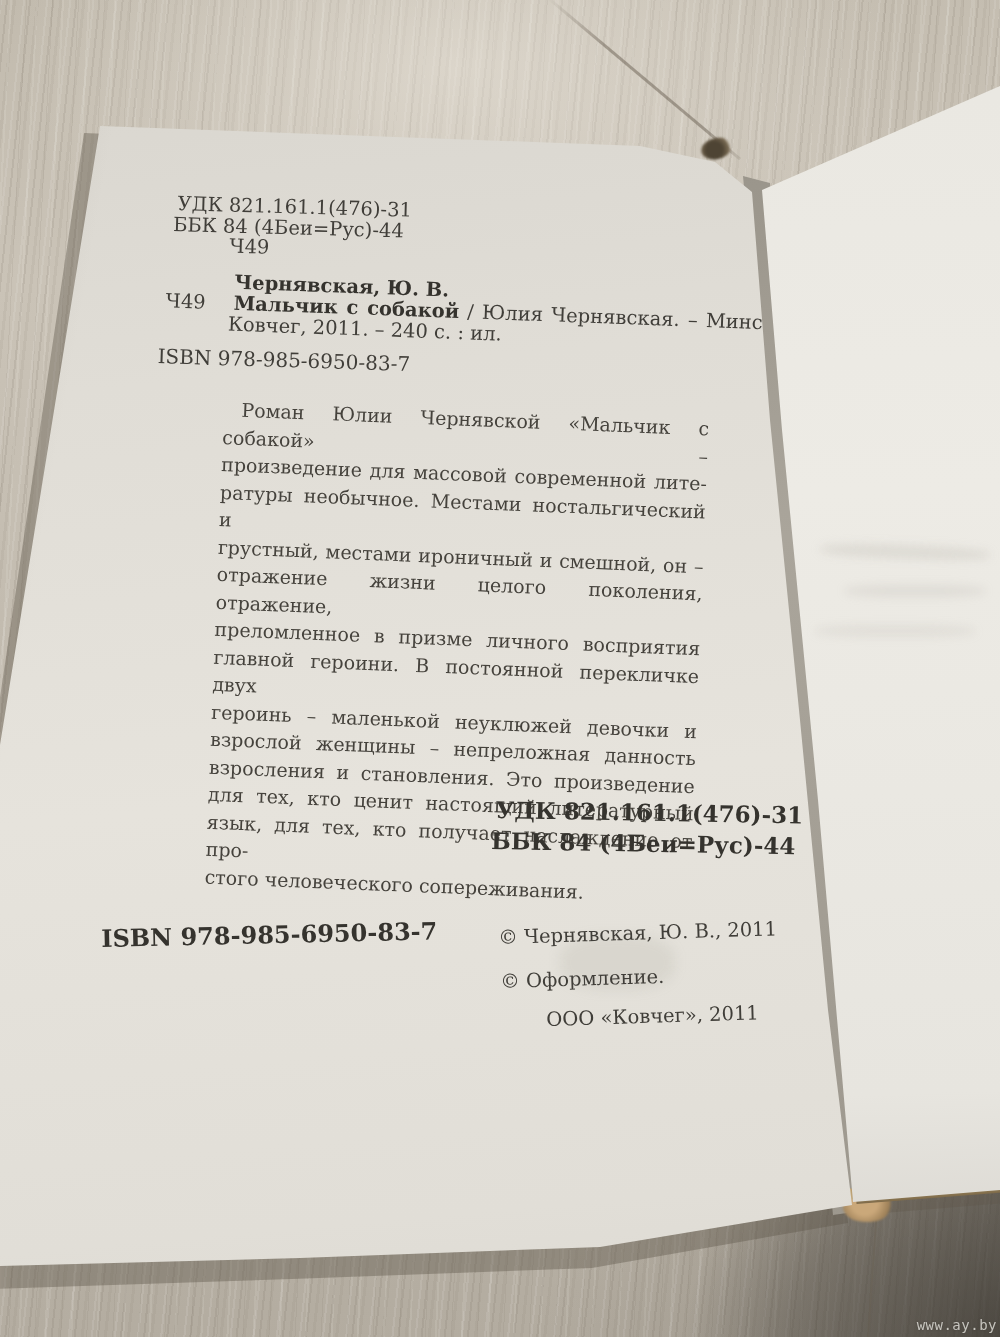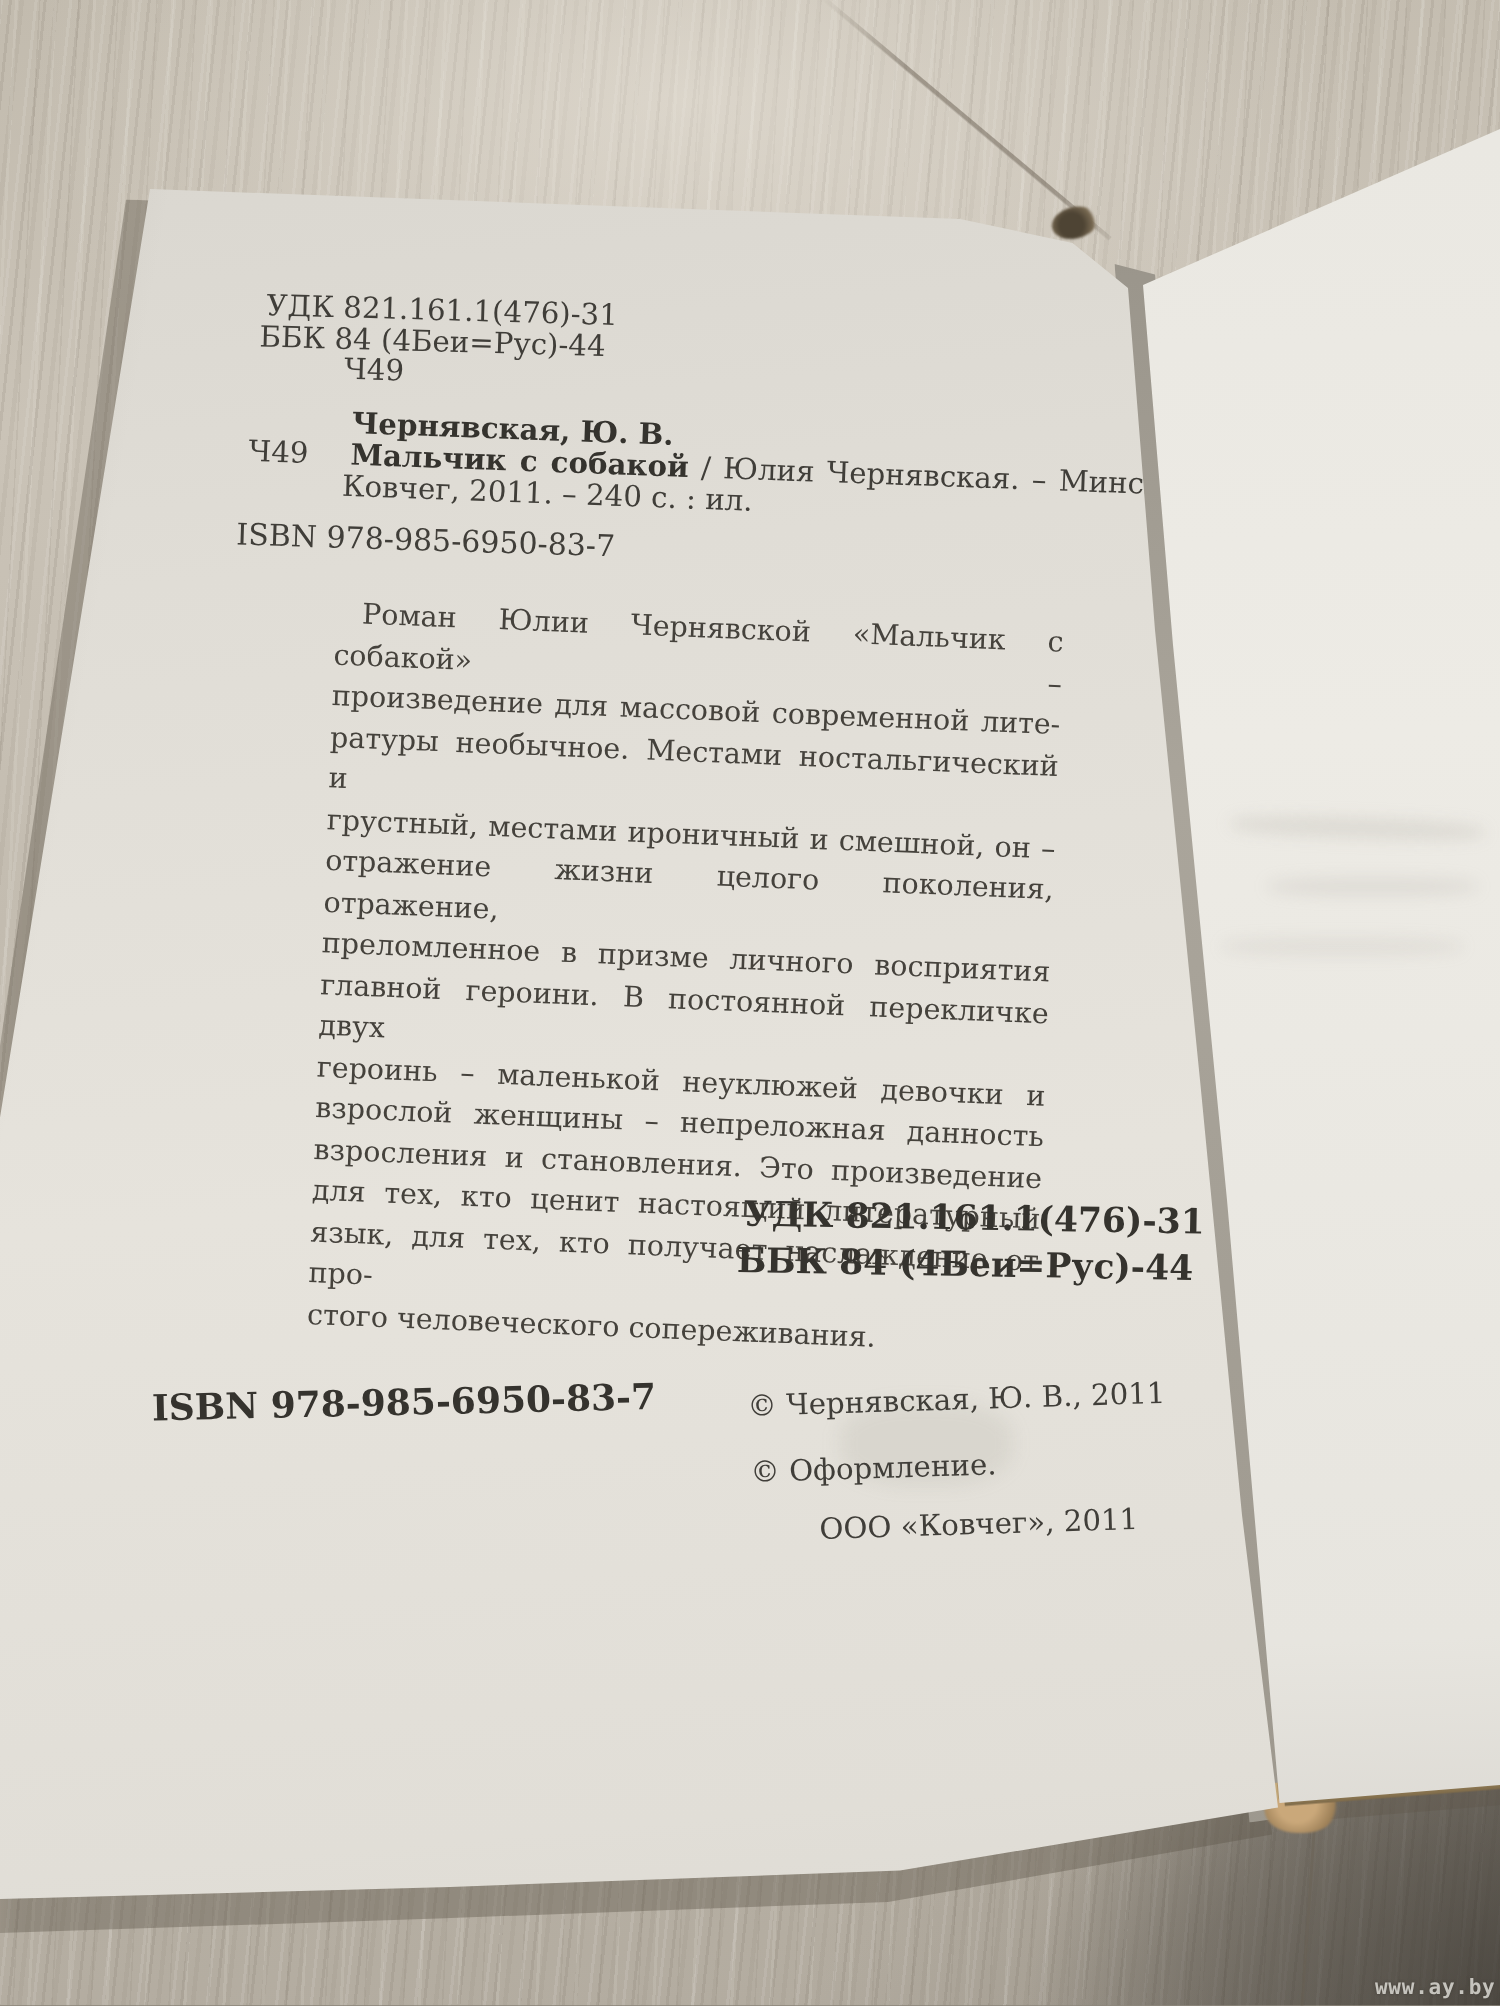--- a/index.html
+++ b/index.html
@@ -107,21 +107,20 @@
   .cr1{left:498px;top:926px;}
   .cr2{left:500px;top:970px;}
   .cr3{left:546px;top:1008px;}
   
   .watermark{
     position:absolute;right:3px;bottom:4px;
     font-family:"DejaVu Sans Mono","Liberation Mono",monospace;
     font-size:14px;color:rgba(226,224,218,0.82);
     text-shadow:0 0 2px rgba(60,56,50,0.8);
     letter-spacing:0.5px;
-    font-weight:bold;
   }
 </style>
 </head>
 <body>
 
 <div class="canvas">
 
   <div class="wood"></div>
   <div class="seam-a"></div>
   <div class="seam-b"></div>

